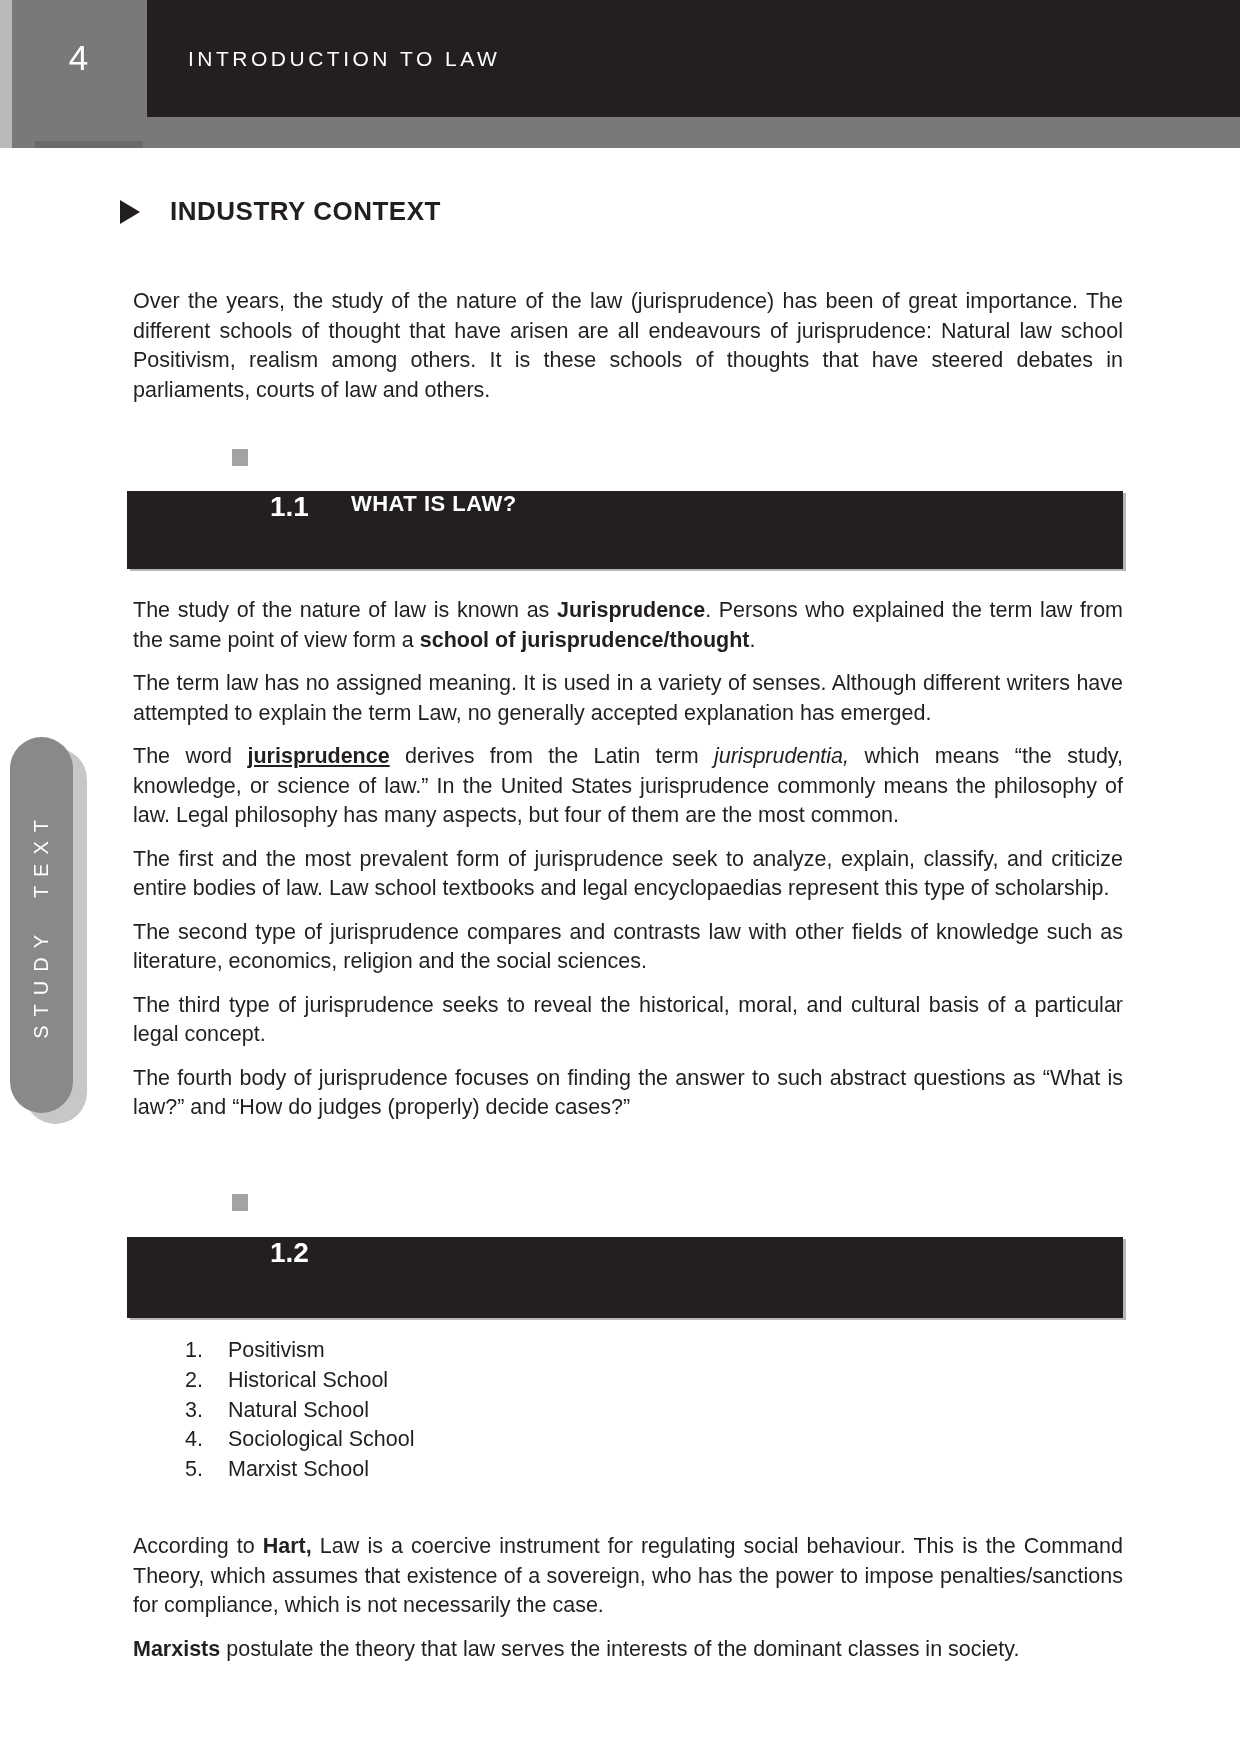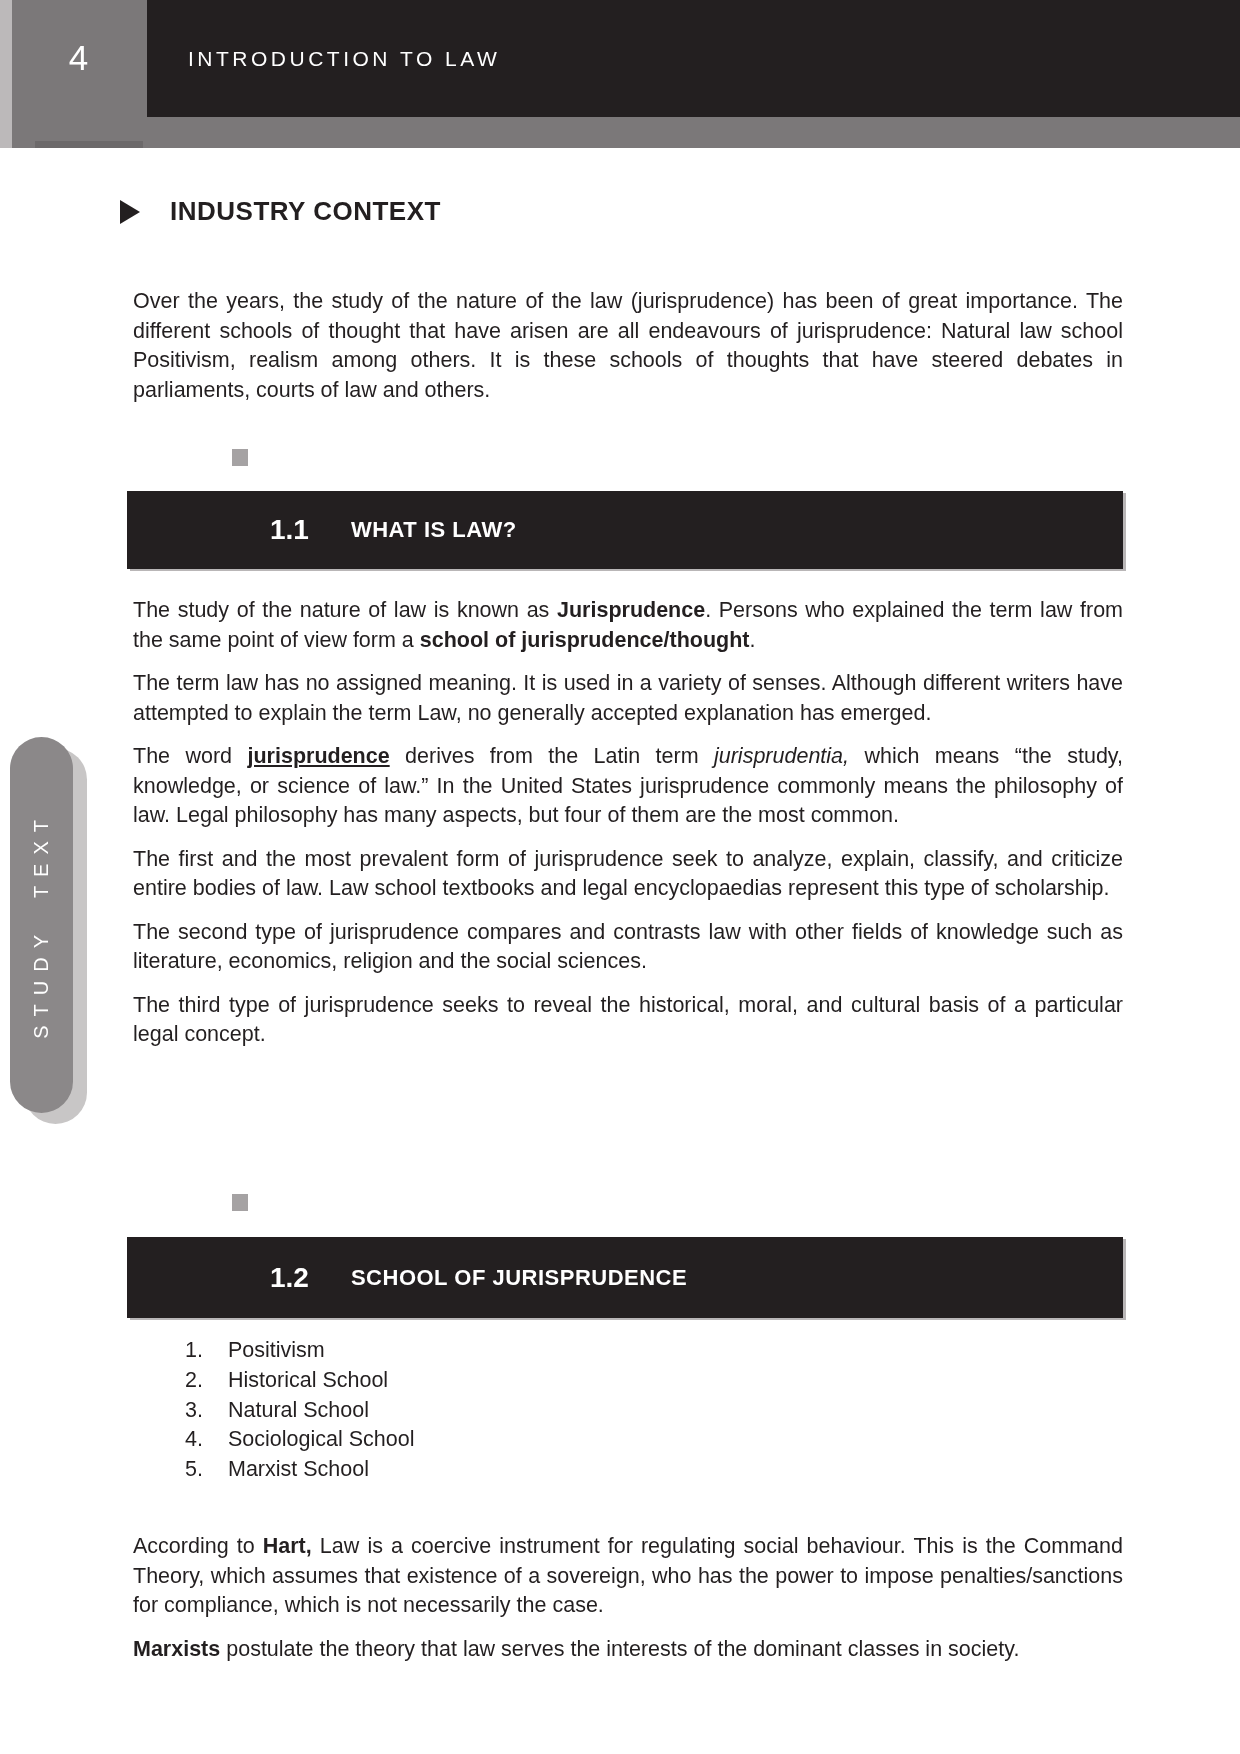--- a/index.html
+++ b/index.html
@@ -36,21 +36,21 @@
   .p1{position:absolute;left:133px;top:287px;width:990px;}
   .wil{position:absolute;left:133px;top:596px;width:990px;}
   .closing{position:absolute;left:133px;top:1532px;width:990px;}
   .run-b{font-weight:bold;}
   .run-bu{font-weight:bold;text-decoration:underline;}
   .run-i{font-style:italic;}
 
   
   .sq{position:absolute;width:16px;height:17px;background:#a5a2a3;}
   .bar{position:absolute;left:127px;width:996px;background:#231f20;display:flex;
-       align-items:center;color:#ffffff;box-shadow:3px 2px 0 #b9b6b7;}
+       color:#ffffff;box-shadow:3px 2px 0 #b9b6b7;}
   .bar-1{top:491px;height:78px;}
   .bar-2{top:1237px;height:81px;}
   .bar .num{font-size:28px;font-weight:bold;margin-left:143px;}
   .bar .ttl{font-size:22px;font-weight:bold;margin-left:42px;letter-spacing:0.5px;}
 
   
   .schools{position:absolute;left:185px;top:1336px;font-size:21.5px;line-height:29.8px;}
   .schools .row{display:flex;}
   .schools .n{width:43px;}
 
@@ -89,29 +89,29 @@
     <span class="ttl">WHAT IS LAW?</span>
   </div>
 
   <div class="copy wil">
     <p><span>The study of the nature of law is known as </span><span class="run-b">Jurisprudence</span><span>. Persons who explained the term law from the same point of view form a </span><span class="run-b">school of jurisprudence/thought</span><span>.</span></p>
     <p><span>The term law has no assigned meaning. It is used in a variety of senses. Although different writers have attempted to explain the term Law, no generally accepted explanation has emerged.</span></p>
     <p><span>The word </span><span class="run-bu">jurisprudence</span><span> derives from the Latin term </span><span class="run-i">jurisprudentia,</span><span> which means “the study, knowledge, or science of law.” In the United States jurisprudence commonly means the philosophy of law. Legal philosophy has many aspects, but four of them are the most common.</span></p>
     <p><span>The first and the most prevalent form of jurisprudence seek to analyze, explain, classify, and criticize entire bodies of law. Law school textbooks and legal encyclopaedias represent this type of scholarship.</span></p>
     <p><span>The second type of jurisprudence compares and contrasts law with other fields of knowledge such as literature, economics, religion and the social sciences.</span></p>
     <p><span>The third type of jurisprudence seeks to reveal the historical, moral, and cultural basis of a particular legal concept.</span></p>
+    <p><span>The fourth body of jurisprudence focuses on finding the answer to such abstract questions as “What is law?” and “How do judges (properly) decide cases?”</span></p>
   </div>
 
   <div class="sq" style="left:232px;top:1194px;"></div>
   <div class="sq" style="left:232px;top:1245px;"></div>
   <div class="sq" style="left:232px;top:1295px;"></div>
 
   <div class="bar bar-2">
     <span class="num">1.2</span>
-    <span class="ttl">SCHOOL OF JURISPRUDENCE</span>
   </div>
 
   <div class="schools">
     <div class="row">
       <span class="n">1.</span>
       <span>Positivism</span>
     </div>
     <div class="row">
       <span class="n">2.</span>
       <span>Historical School</span>

